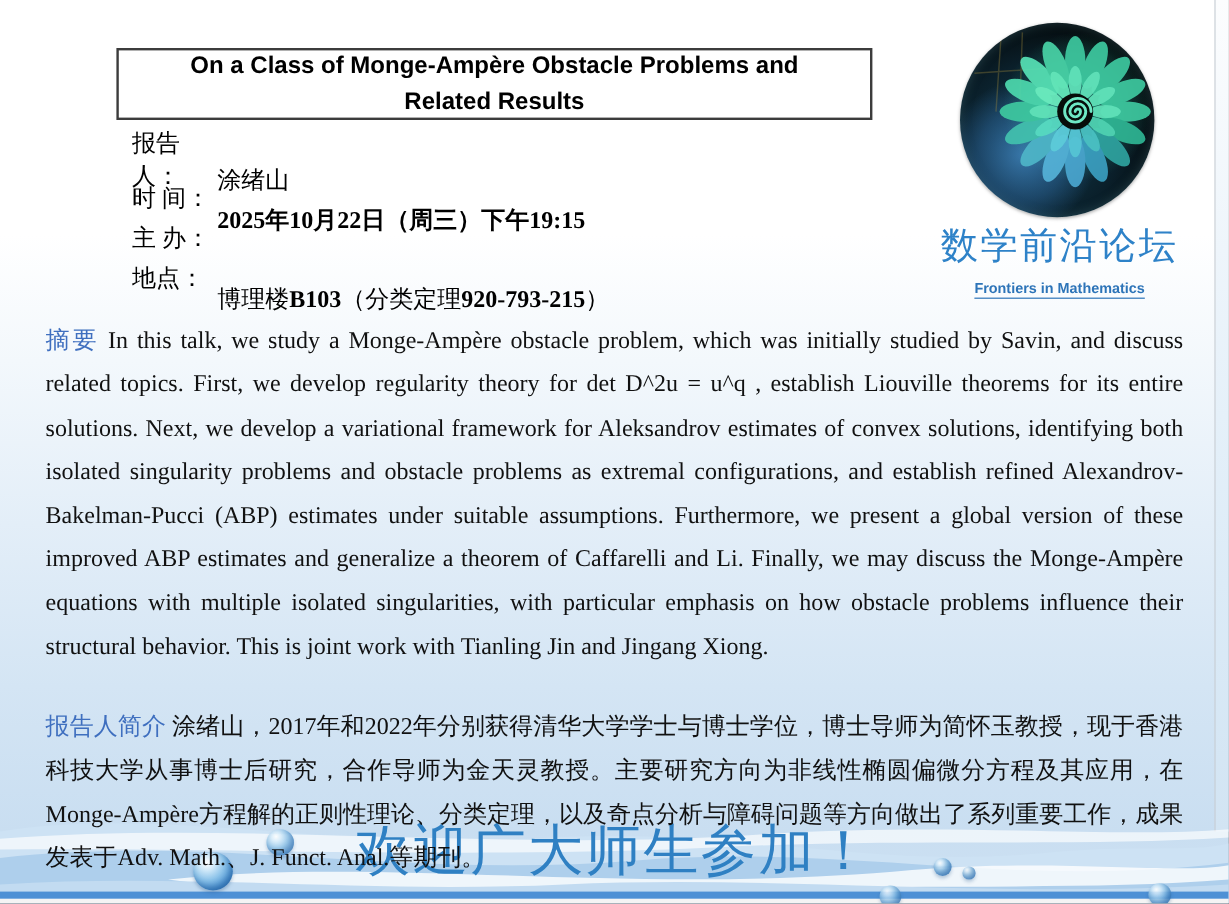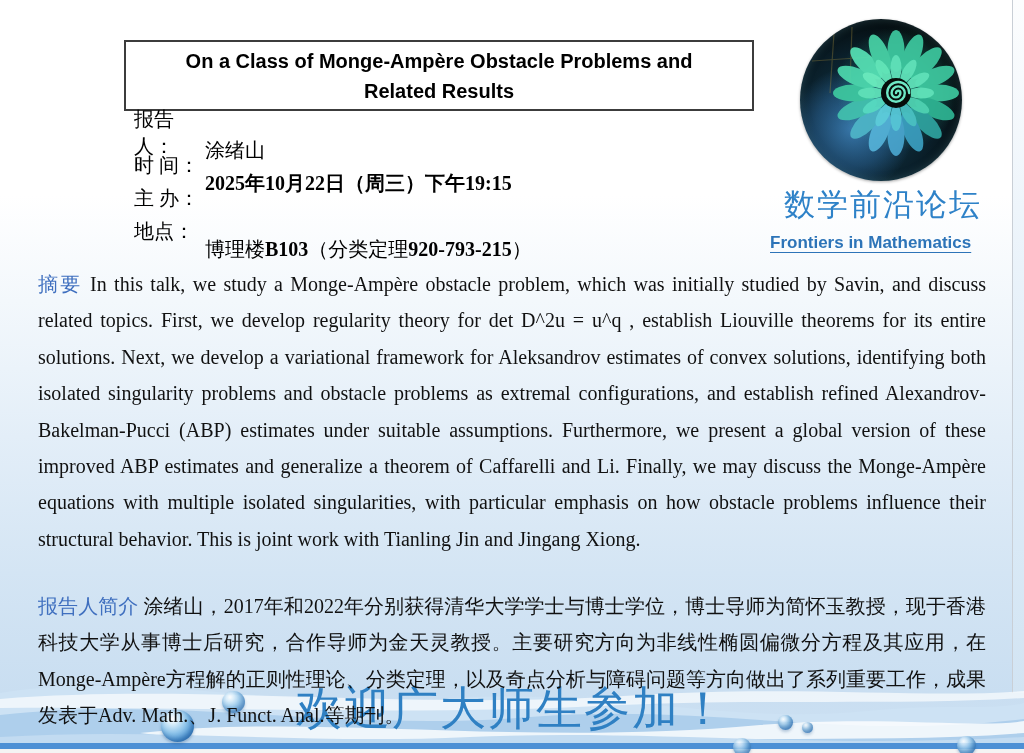--- a/index.html
+++ b/index.html
@@ -6,39 +6,39 @@
   .poster{
     position:relative;width:1024px;height:753px;overflow:hidden;
     background:linear-gradient(180deg,#ffffff 0%,#ffffff 26%,#f3f8fc 40%,#e3eef8 58%,#d4e5f4 76%,#c9def1 92%,#cde1f3 100%);
     font-family:"Liberation Serif","DejaVu Serif",serif;color:#111;
   }
   
   .right-strip{position:absolute;top:0;right:0;bottom:60px;width:11px;z-index:1;
     background:linear-gradient(180deg,#fcfdfe 0%,#eef5fb 30%,#dcebf7 70%,#d2e4f3 100%);
     border-left:1px solid #c9cfd6;}
   
-  .title-box{position:absolute;left:124px;top:40px;width:630px;height:71px;
+  .title-box{position:absolute;left:97px;top:40px;width:630px;height:60px;
     border:2px solid #3c3c3c;background:#fff;display:flex;align-items:center;justify-content:center;
     box-sizing:border-box;padding:0 32px;z-index:3;}
   .title-box .t{font-family:"Liberation Sans","DejaVu Sans",sans-serif;font-weight:bold;
     font-size:20px;line-height:1.5;text-align:center;color:#000;}
   
   .details{position:absolute;left:110px;top:116px;z-index:3;}
   .detail-row{display:flex;height:33px;align-items:center;font-size:20px;}
-  .detail-label{width:71px;flex:0 0 71px;color:#000;margin-left:24px;}
+  .detail-label{width:71px;flex:0 0 71px;color:#000;}
   .detail-value{color:#000;margin-top:36px;}
   .detail-value .b{font-weight:bold;}
   
   .logo-wrap{position:absolute;left:800px;top:19px;width:162px;height:162px;border-radius:50%;
     overflow:hidden;z-index:3;background:radial-gradient(circle at 40% 62%,#123c4e 0%,#0a1f2a 48%,#040707 78%);
     box-shadow:inset 0 0 10px rgba(120,200,220,.25), 0 1px 3px rgba(0,0,0,.35);}
   .forum-cn{position:absolute;left:770px;top:184px;width:226px;text-align:center;z-index:3;
     font-family:"Liberation Sans","DejaVu Sans",sans-serif;font-size:31px;letter-spacing:2px;color:#2e82c8;}
-  .forum-en{position:absolute;left:770px;top:233px;width:226px;text-align:left;z-index:3;
-    font-family:"Liberation Sans","DejaVu Sans",sans-serif;font-size:17px;font-weight:bold;color:#2d74b8;
+  .forum-en{position:absolute;left:770px;top:233px;width:226px;text-align:center;z-index:3;
+    font-family:"Liberation Sans","DejaVu Sans",sans-serif;font-size:12px;font-weight:bold;color:#2d74b8;
     text-decoration:underline;text-underline-offset:4px;}
   
   .para{position:absolute;left:38px;width:948px;z-index:3;text-align:justify;
     font-size:20px;line-height:36.4px;}
   .para .lbl{color:#3f6fbf;}
   .abstract{top:266px;}
   .bio{top:588px;}
   
   .welcome{position:absolute;left:50%;top:678px;transform:translateX(-50%);z-index:2;white-space:nowrap;
     font-family:"Liberation Sans","DejaVu Sans",sans-serif;font-size:46px;letter-spacing:2px;color:#2f80c3;}

